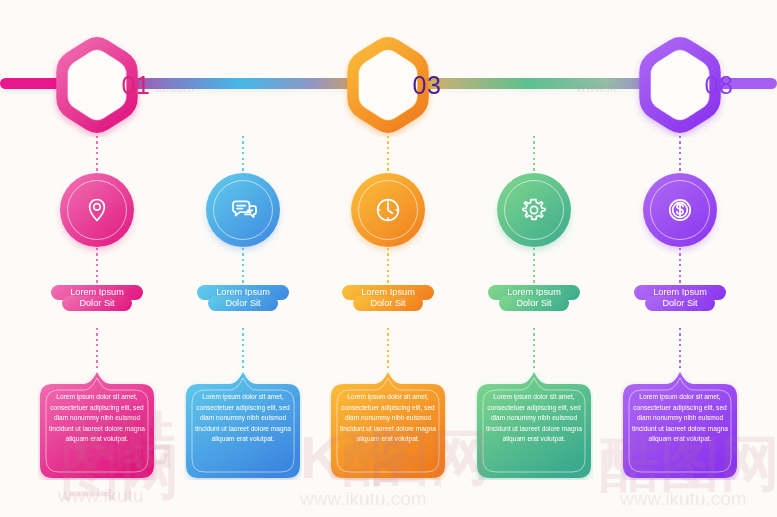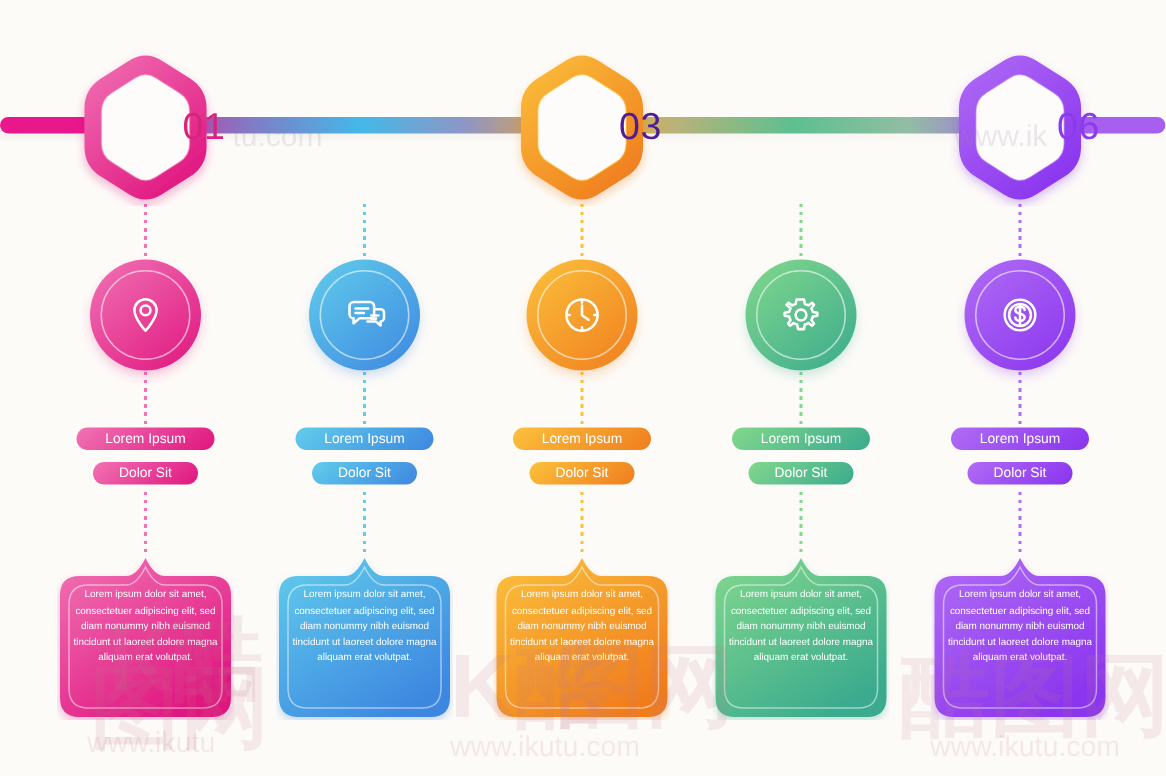--- a/index.html
+++ b/index.html
@@ -140,21 +140,21 @@
     transform: translateX(-50%);
     border-radius: 20px;
     color: #fff;
     font-size: 9.2px;
     text-align: center;
     line-height: 15px;
     white-space: nowrap;
     z-index: 4;
   }
   .pill-1 { top: 285px; width: 92px; height: 15px; }
-  .pill-2 { top: 308px; width: 70px; height: 15px; }
+  .pill-2 { top: 296px; width: 70px; height: 15px; }
 
   
   .card {
     position: absolute;
     left: 50%;
     transform: translateX(-50%);
     top: 370px;
     width: 118px;
     height: 110px;
     z-index: 3;
@@ -184,41 +184,41 @@
     color: rgba(170,150,160,0.16);
     font-family: "Liberation Sans", sans-serif;
     white-space: nowrap;
   }
   .wm-big {
     font-size: 60px;
     font-weight: 700;
     color: rgba(190,120,140,0.14);
   }
   .wm-url { font-size: 19px; color: rgba(190,120,140,0.15); }
-  .wm-mid { font-size: 20px; color: rgba(150,140,170,0.18); }
+  .wm-mid { font-size: 13px; color: rgba(150,140,170,0.18); }
 </style>
 </head>
 <body>
 
 <div id="stage">
 
   <div class="rail-shadow"></div>
   <div class="rail"></div>
 
   <div class="wm">
       <div class="wm-txt wm-big" style="left: 72px; top: 400px;">K酷</div>
       <div class="wm-txt wm-big" style="left: 60px; top: 432px;">图网</div>
       <div class="wm-txt wm-url" style="left: 58px; top: 485px;">www.ikutu</div>
       <div class="wm-txt wm-big" style="left: 300px; top: 418px;">K酷</div>
       <div class="wm-txt wm-big" style="left: 370px; top: 418px;">图网</div>
       <div class="wm-txt wm-url" style="left: 300px; top: 488px;">www.ikutu.com</div>
       <div class="wm-txt wm-big" style="left: 600px; top: 424px;">酷图网</div>
       <div class="wm-txt wm-url" style="left: 620px; top: 488px;">www.ikutu.com</div>
       <div class="wm-txt wm-mid" style="left: 155px; top: 80px;">tu.com</div>
-      <div class="wm-txt wm-mid" style="left: 636px; top: 80px;">www.ik</div>
+      <div class="wm-txt wm-mid" style="left: 576px; top: 80px;">www.ik</div>
     </div>
 
 <div class="col" style="left: 24px;">
       <div class="hex-wrap">
         <svg class="hex-outer" width="96" height="105" viewBox="0 0 96 105">
           <defs>
             <linearGradient id="g0" x1="0" y1="0" x2="0.75" y2="1">
               <stop offset="0%" stop-color="#f173b4"></stop>
               <stop offset="100%" stop-color="#e0157f"></stop>
             </linearGradient>
@@ -475,21 +475,21 @@
             </linearGradient>
             <filter id="sh4" x="-40%" y="-40%" width="180%" height="190%">
               <feDropShadow dx="0" dy="3" stdDeviation="3.2" flood-color="#8a34ee" flood-opacity="0.32"></feDropShadow>
             </filter>
           </defs>
           <path d="M36.01,6.95Q47.00,0.00 57.99,6.95L76.72,18.80Q87.70,25.75 87.70,38.75L87.70,64.25Q87.70,77.25 76.72,84.20L57.99,96.05Q47.00,103.00 36.01,96.05L17.28,84.20Q6.30,77.25 6.30,64.25L6.30,38.75Q6.30,25.75 17.28,18.80Z" transform="translate(1,1)" fill="url(#g4)" filter="url(#sh4)"></path>
         </svg>
         <svg class="hex-inner" width="72" height="79" viewBox="0 0 72 79">
           <path d="M27.25,4.30Q34.00,0.00 40.75,4.30L56.70,14.45Q63.44,18.75 63.44,26.75L63.44,48.25Q63.44,56.25 56.70,60.55L40.75,70.70Q34.00,75.00 27.25,70.70L11.30,60.55Q4.56,56.25 4.56,48.25L4.56,26.75Q4.56,18.75 11.30,14.45Z" transform="translate(2,2)" fill="#fdfcfb" stroke="#b06cf5" stroke-opacity="0.5" stroke-width="1"></path>
         </svg>
-        <span class="hex-num" style="color:#8c3bec">06</span>
+        <span class="hex-num" style="color:#8c3bec">08</span>
       </div>
       <div class="dots dots-a" style="background-image: repeating-linear-gradient(rgb(176, 108, 245) 0px, rgb(176, 108, 245) 2.2px, transparent 2.2px, transparent 5.4px);"></div>
       <div class="icon-wrap" style="background: linear-gradient(140deg, rgb(176, 108, 245), rgb(138, 52, 238)); box-shadow: rgba(138, 52, 238, 0.333) 0px 4px 9px -2px;">
         <span>
           <svg width="40" height="40" viewBox="0 0 40 40" fill="none" stroke="#ffffff" stroke-width="1.7" stroke-linecap="round" stroke-linejoin="round">
             <circle cx="20" cy="20" r="10.2"></circle>
             <circle cx="20" cy="20" r="7.3"></circle>
             <path d="M20 13.8v12.4"></path>
             <path d="M23.1 16.6c0-1.3-1.4-2.1-3.1-2.1s-3.1.9-3.1 2.3c0 3 6.2 1.6 6.2 4.7 0 1.5-1.4 2.4-3.1 2.4s-3.1-.9-3.1-2.2"></path>
           </svg>

